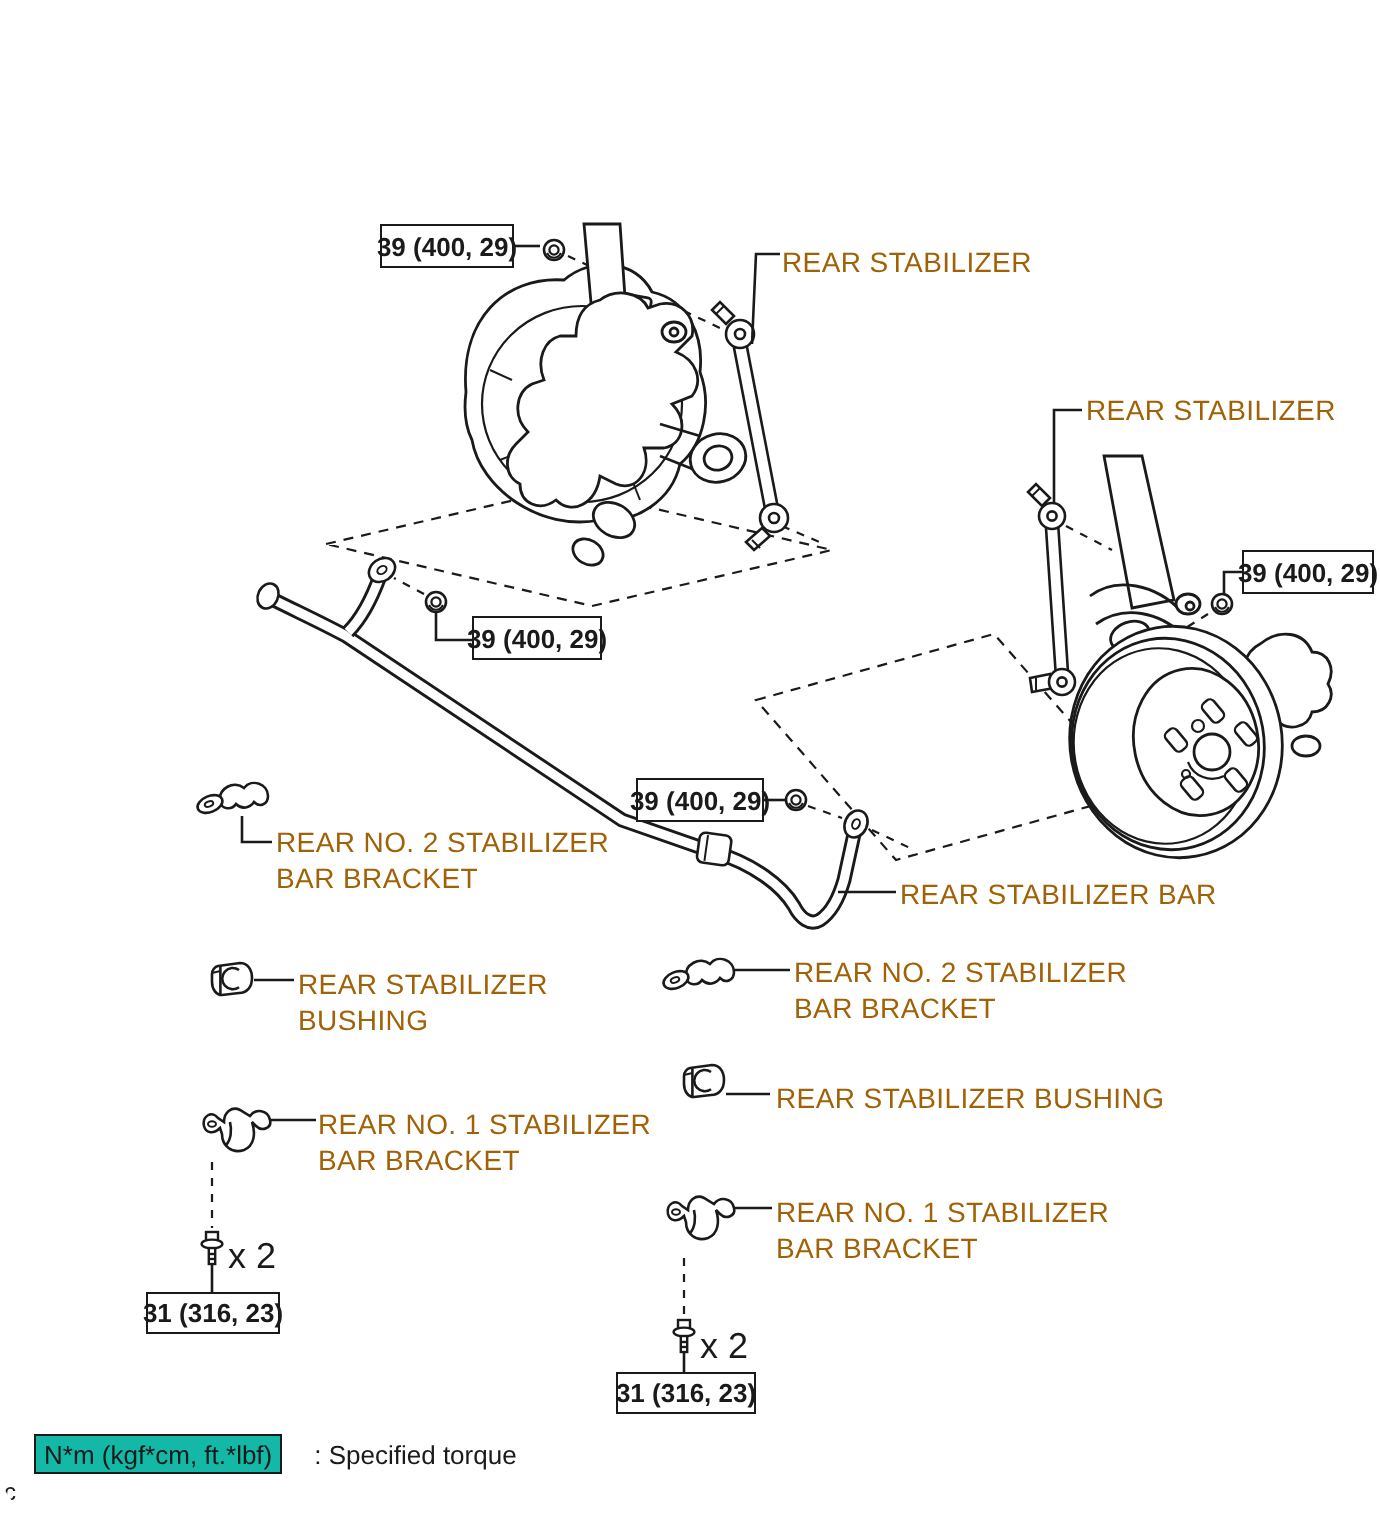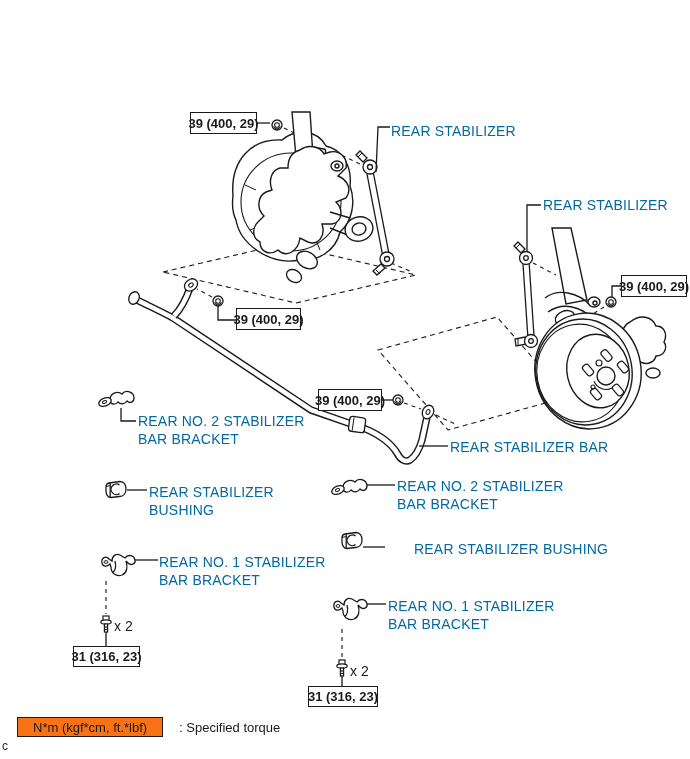--- a/index.html
+++ b/index.html
@@ -1,34 +1,34 @@
 <!DOCTYPE html>
 <html><head>
 <meta charset="utf-8">
 <style>
   html,body{margin:0;padding:0;background:#fff;}
   #stage{
     position:relative;width:690px;height:759px;background:#ffffff;
-    font-family:"Liberation Sans", sans-serif;color:#1a1a1a;overflow:hidden;
+    font-family:"Liberation Sans", sans-serif;color:#1a1a1a;overflow:hidden;border-radius:25px;
   }
   #artwork{position:absolute;left:0;top:0;}
   .part-label{
     position:absolute;font-size:14px;line-height:18px;white-space:nowrap;
-    color:#0369a1;letter-spacing:0.2px;
+    color:#a16207;letter-spacing:0.2px;
   }
   .torque-box{
     position:absolute;border:1.6px solid #1a1a1a;background:#fff;
     display:flex;align-items:center;justify-content:center;
     font-size:13px;font-weight:bold;white-space:nowrap;box-sizing:border-box;
   }
-  .qty-note{position:absolute;font-size:14px;white-space:nowrap;}
+  .qty-note{position:absolute;font-size:18px;white-space:nowrap;}
   .legend{position:absolute;left:17px;top:717px;display:flex;align-items:center;font-size:13px;}
   .legend .unit-box{
     border:1.4px solid #1a1a1a;height:20px;display:flex;align-items:center;
-    padding:0 15px;box-sizing:border-box;background:#f97316;white-space:nowrap;
+    padding:0 4px;box-sizing:border-box;background:#14b8a6;white-space:nowrap;
   }
   .legend .desc{margin-left:16px;white-space:nowrap;}
   .page-marker{position:absolute;left:2px;top:739px;font-size:12px;}
 </style>
 </head>
 <body>
 
 <div id="stage">
 
   <svg id="artwork" width="690" height="759" viewBox="0 0 690 759">
@@ -252,21 +252,21 @@
     <div>REAR STABILIZER BAR</div>
   </div>
   <div class="part-label" style="left:397px;top:477px;">
     <div>REAR NO. 2 STABILIZER</div>
     <div>BAR BRACKET</div>
   </div>
   <div class="part-label" style="left:149px;top:483px;">
     <div>REAR STABILIZER</div>
     <div>BUSHING</div>
   </div>
-  <div class="part-label" style="left:388px;top:540px;margin-left:26px;">
+  <div class="part-label" style="left:388px;top:540px;">
     <div>REAR STABILIZER BUSHING</div>
   </div>
   <div class="part-label" style="left:159px;top:553px;">
     <div>REAR NO. 1 STABILIZER</div>
     <div>BAR BRACKET</div>
   </div>
   <div class="part-label" style="left:388px;top:597px;">
     <div>REAR NO. 1 STABILIZER</div>
     <div>BAR BRACKET</div>
   </div>

